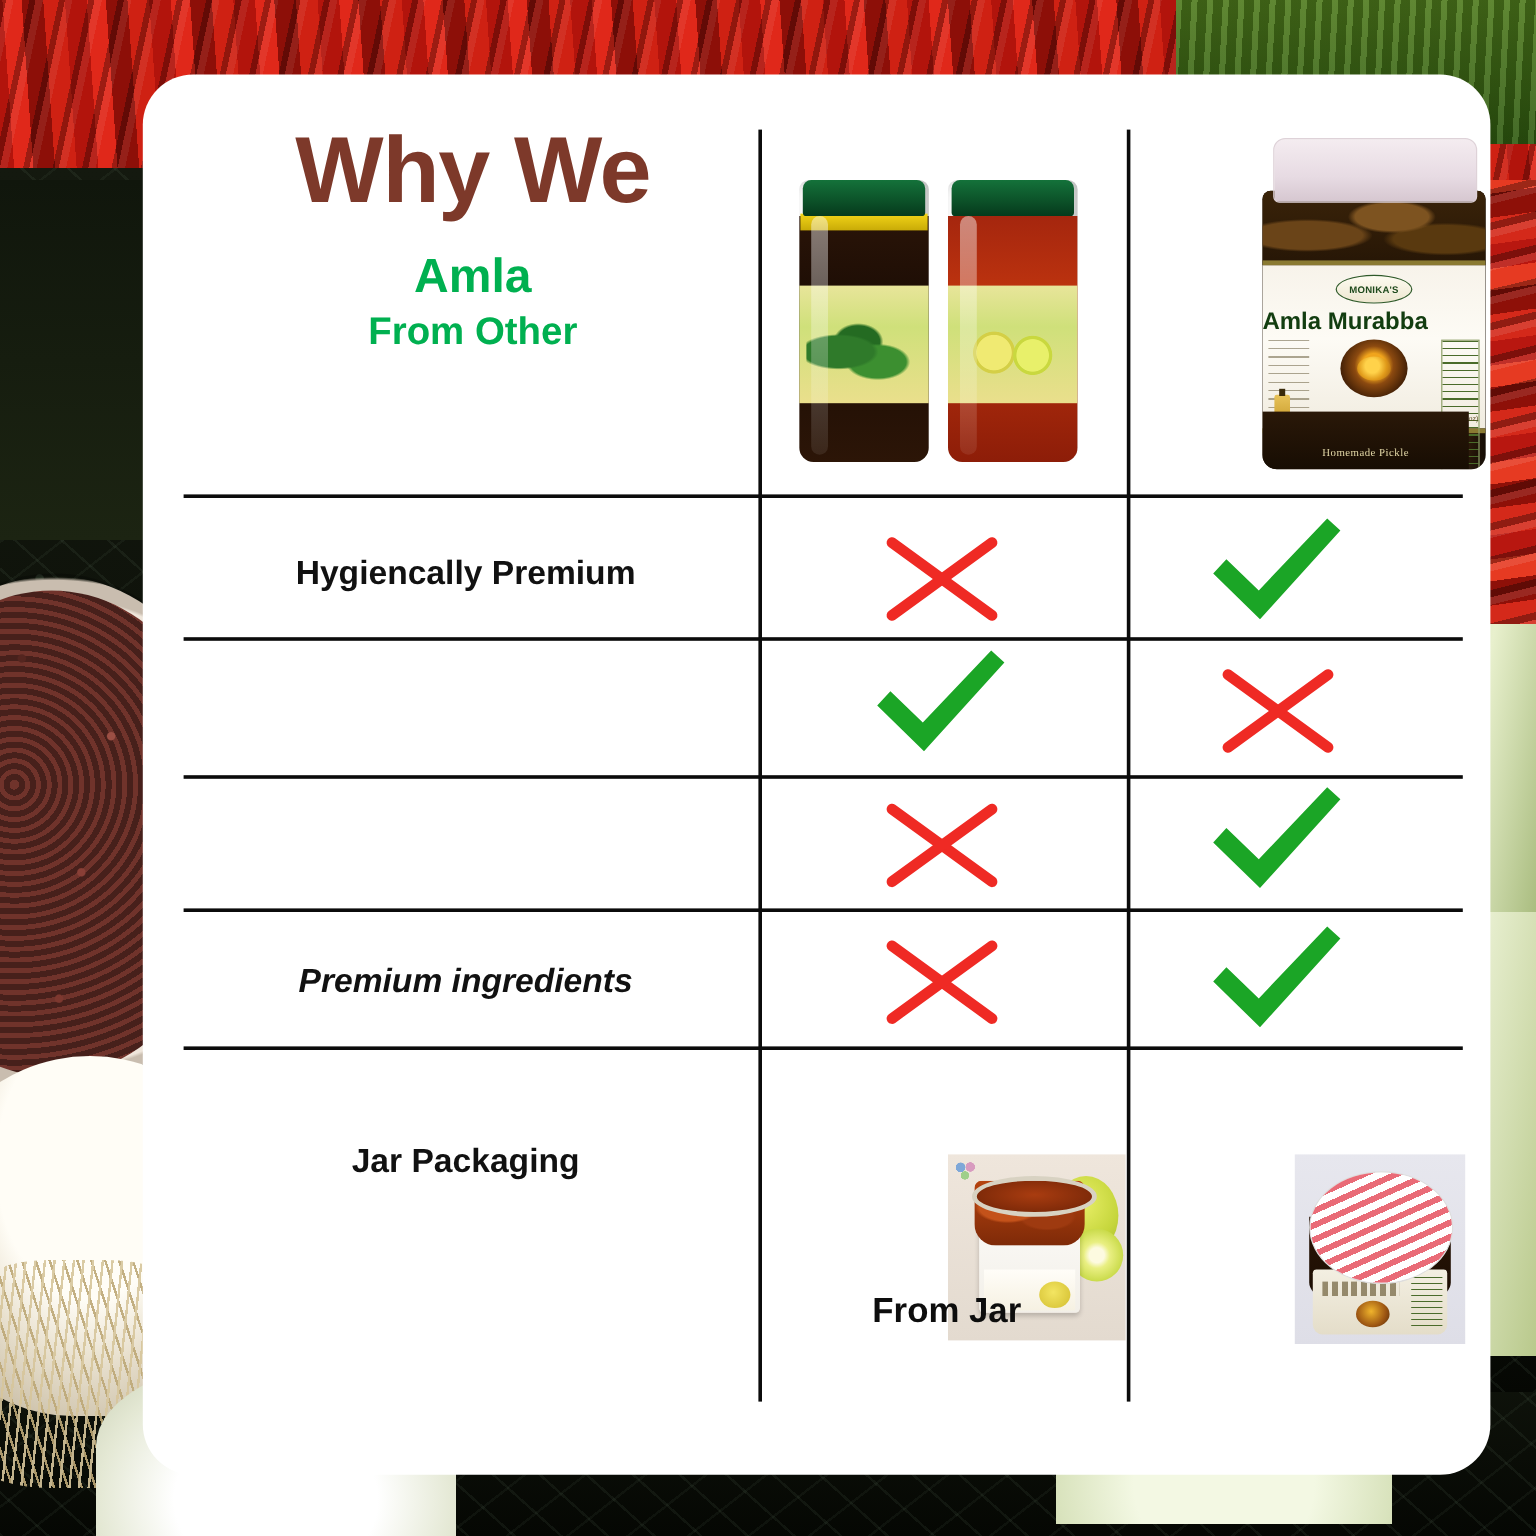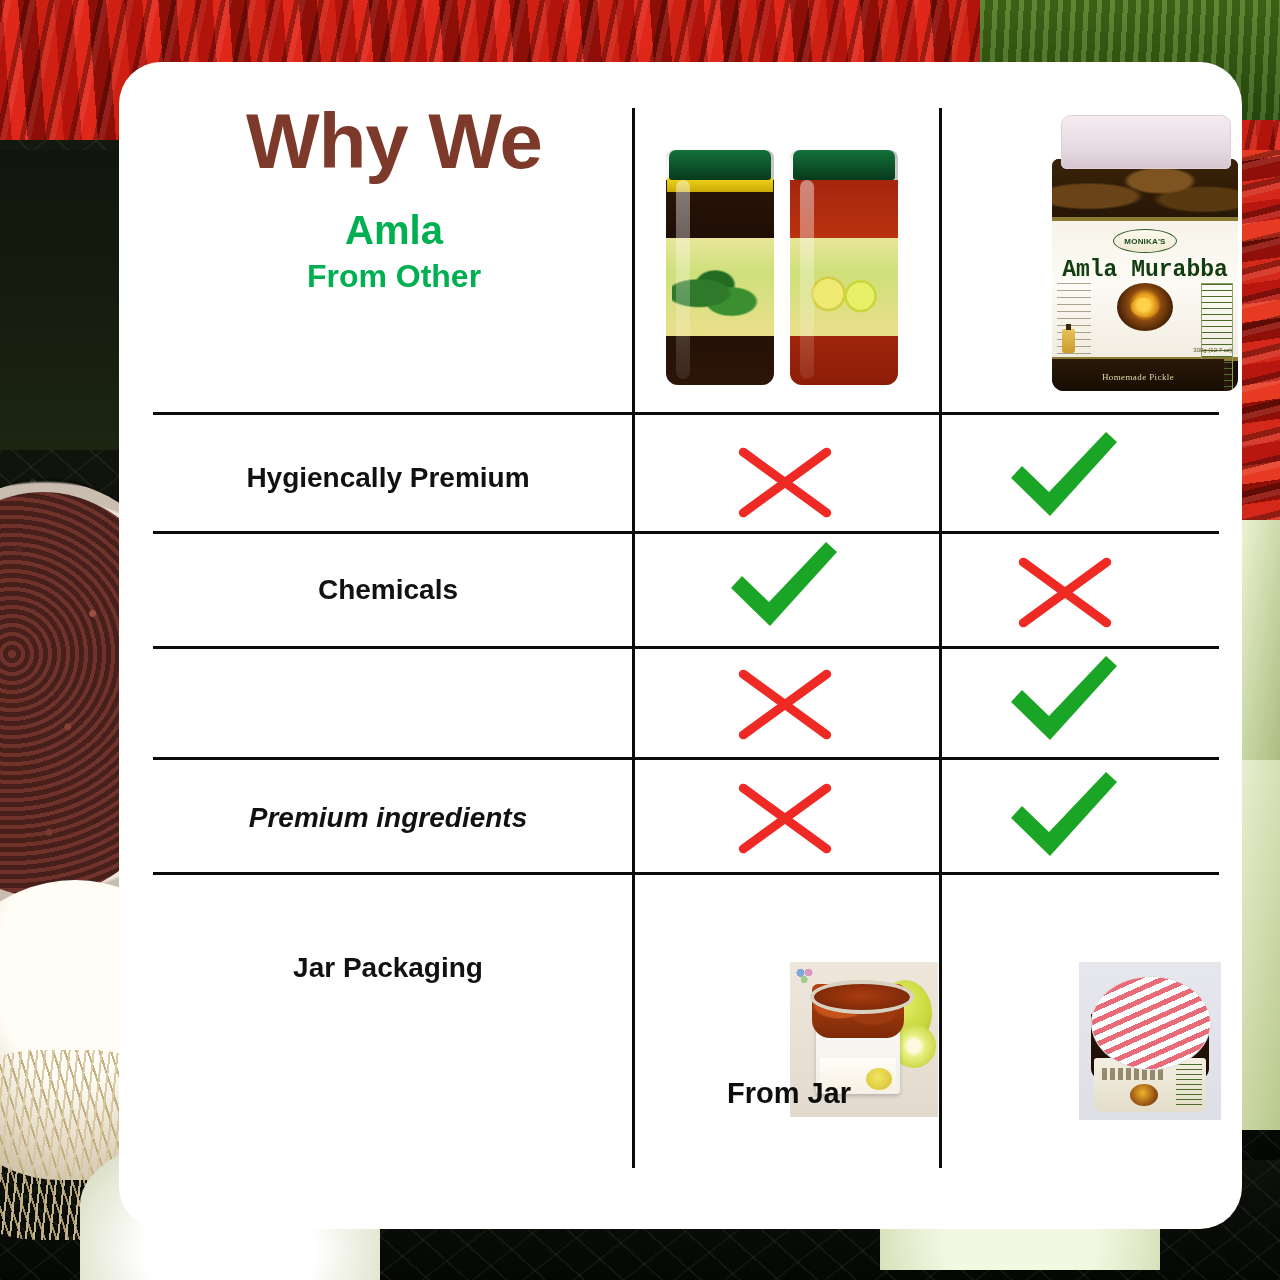--- a/index.html
+++ b/index.html
@@ -152,30 +152,30 @@
     overflow:hidden;box-shadow:inset -8px 0 16px rgba(0,0,0,.45), inset 8px 0 12px rgba(255,255,255,.10);}
   .amla-pickle{position:absolute;top:0;left:0;right:0;height:62px;
     background:
       radial-gradient(ellipse at 20% 60%, #6a4418 0 22%, transparent 26%),
       radial-gradient(ellipse at 58% 35%, #7d5320 0 20%, transparent 24%),
       radial-gradient(ellipse at 82% 65%, #59390f 0 20%, transparent 24%),
       linear-gradient(#3a2309,#261606);}
   .amla-label{position:absolute;top:58px;left:0;right:0;height:136px;
     background:linear-gradient(#f7f3ea,#fdfbf5 45%,#f1ece0);
     border-top:4px solid #8a7a32;border-bottom:4px solid #8a7a32;}
-  .amla-foot{position:absolute;bottom:0;left:0;right:14px;height:32px;
+  .amla-foot{position:absolute;bottom:0;left:0;right:14px;height:48px;
     background:linear-gradient(#2a1808,#170d03);}
   .amla-brand{position:absolute;left:50%;transform:translateX(-50%);top:8px;
     width:62px;height:22px;border-radius:50%;
     background:linear-gradient(#fdfbf0,#eee7d0);border:1.5px solid #2f5a2a;
     display:flex;align-items:center;justify-content:center;
     font-size:8px;font-weight:bold;color:#1f4a1c;letter-spacing:.2px;}
-  .amla-name{position:absolute;left:0;right:0;top:36px;text-align:center;
-    font-family:Liberation Mono, monospace;font-weight:bold;
-    font-size:23px;color:#123d10;}
+  .amla-name{position:absolute;left:0;right:0;top:36px;
+    font-family:Liberation Sans, sans-serif;font-weight:bold;
+    font-size:20px;color:#123d10;}
   .amla-medal{position:absolute;left:50%;transform:translateX(-50%);top:62px;
     width:56px;height:48px;border-radius:50%;
     background:radial-gradient(circle at 50% 45%, #f0a41c 0 26%, #8c4a10 42%, #4a2407 70%, #2a1304 100%);}
   .amla-medal::after{content:"";position:absolute;inset:14px;border-radius:50%;
     background:radial-gradient(circle at 45% 40%, #ffd24a 0 30%, #e09a1a 60%, #a05c10 100%);}
   .amla-wt{position:absolute;right:6px;bottom:4px;font-size:6px;color:#5a4a20;}
   .amla-tag{position:absolute;left:0;right:0;bottom:9px;text-align:center;
     font-family:"Liberation Serif","DejaVu Serif",serif;font-size:9px;color:#e4d9a8;letter-spacing:.4px;}
   .amla-nutri{position:absolute;right:5px;top:62px;width:30px;height:124px;
     background:linear-gradient(#fbfaf4,#f2efe3);
@@ -324,21 +324,20 @@
   <div class="mark cross" style="left:610px;top:378px;">
       <i></i>
       <i></i>
     </div>
   <div class="mark check" style="left:886px;top:368px;">
     <svg viewBox="0 0 116 92" width="116" height="92">
         <path d="M6 48 L17 36 L44 62 L101 2 L112 12 L45 86 Z" fill="#1ba526"></path>
       </svg>
   </div>
 
-  <div class="rowlabel" style="left:34px;top:512px;width:470px;">Chemicals</div>
   <div class="mark check" style="left:606px;top:478px;">
     <svg viewBox="0 0 116 92" width="116" height="92">
         <path d="M6 48 L17 36 L44 62 L101 2 L112 12 L45 86 Z" fill="#1ba526"></path>
       </svg>
   </div>
   <div class="mark cross" style="left:890px;top:488px;">
       <i></i>
       <i></i>
     </div>
 

